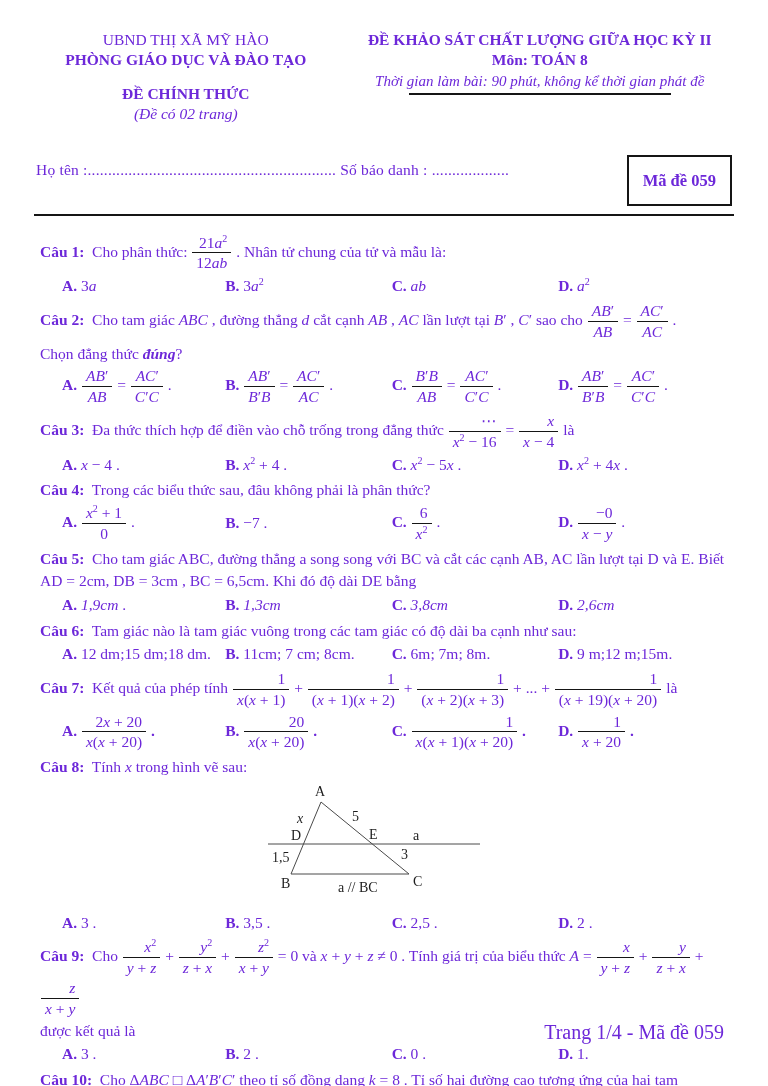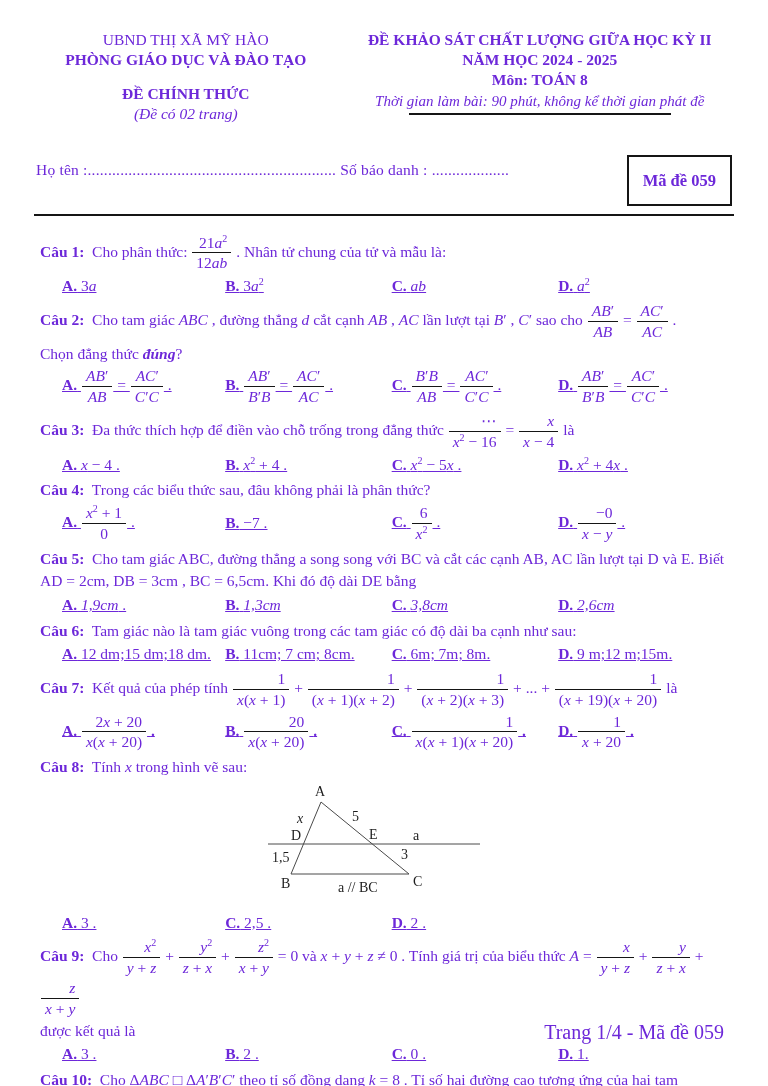--- a/index.html
+++ b/index.html
@@ -19,21 +19,21 @@
   
   .inforow{display:flex;align-items:flex-start;margin:30px 36px 0 36px;gap:40px;}
   .info-text{padding-top:4px;white-space:nowrap;letter-spacing:.2px;}
   .codebox{margin-left:auto;border:2px solid #151515;padding:12px 14px;font-weight:bold;font-size:16.5px;}
   .rule{border-top:2.5px solid #151515;margin:8px 34px 0 34px;}
   
   .qs{padding:16px 40px 0 40px;}
   .question{margin-bottom:3px;}
   .qline{margin:1px 0;}
   .qnum{font-weight:bold;}
-  .opts{display:grid;grid-template-columns:24.5% 25% 25% 25.5%;padding-left:22px;margin:2px 0 4px 0;align-items:center;text-decoration:underline;}
+  .opts{display:grid;grid-template-columns:24.5% 25% 25% 25.5%;padding-left:22px;margin:2px 0 4px 0;align-items:center;}
   .opt{white-space:nowrap;}
   .opt > b{font-weight:bold;}
   
   .fr{display:inline-block;vertical-align:middle;text-align:center;line-height:1.15;padding:1px 1px;}
   .fr .n{display:block;padding:0 4px 1px 4px;border-bottom:1px solid #151515;text-align:right;}
   .fr .d{display:block;padding:1px 4px 0 4px;}
   sup{font-size:.65em;line-height:0;}
   
   .fig{margin:4px 0 0 226px;}
   .fig svg text{font-family:"Liberation Serif","DejaVu Serif",serif;font-size:14px;fill:#1d1d1d;}
@@ -48,21 +48,20 @@
 
   <div class="hdr">
     <div class="hdr-left">
       <span class="hline">UBND THỊ XÃ MỸ HÀO</span>
       <span class="hline b">PHÒNG GIÁO DỤC VÀ ĐÀO TẠO</span>
       <span class="hline b official">ĐỀ CHÍNH THỨC</span>
       <span class="hline i">(Đề có 02 trang)</span>
     </div>
     <div class="hdr-right">
       <span class="hline b">ĐỀ KHẢO SÁT CHẤT LƯỢNG GIỮA HỌC KỲ II</span>
-      <span class="hline b">NĂM HỌC 2024 - 2025</span>
       <span class="hline b">Môn: TOÁN 8</span>
       <span class="hline time-line">Thời gian làm bài: 90 phút, không kể thời gian phát đề</span>
       <div class="time-rule"></div>
     </div>
   </div>
 
   <div class="inforow">
     <span class="info-text">Họ tên :............................................................. Số báo danh : ...................</span>
     <span class="codebox">Mã đề 059</span>
   </div>
@@ -153,20 +152,21 @@
       <text x="147" y="58">a</text>
       <text x="6" y="80">1,5</text>
       <text x="135" y="77">3</text>
       <text x="15" y="106">B</text>
       <text x="147" y="104">C</text>
       <text x="72" y="110">a // BC</text>
     </svg>
   </div>
         <div class="opts">
           <div class="opt"><b>A.</b>&nbsp;3 .</div>
+          <div class="opt"><b>B.</b>&nbsp;3,5 .</div>
           <div class="opt"><b>C.</b>&nbsp;2,5 .</div>
           <div class="opt"><b>D.</b>&nbsp;2 .</div>
         </div>
       </div>
       <div class="question">
         <div class="qline"><b class="qnum">Câu 9:</b>&nbsp; Cho <span class="fr"><span class="n"><i>x</i><sup>2</sup></span><span class="d"><i>y</i> + <i>z</i></span></span> + <span class="fr"><span class="n"><i>y</i><sup>2</sup></span><span class="d"><i>z</i> + <i>x</i></span></span> + <span class="fr"><span class="n"><i>z</i><sup>2</sup></span><span class="d"><i>x</i> + <i>y</i></span></span> = 0 và <i>x</i> + <i>y</i> + <i>z</i> ≠ 0 . Tính giá trị của biểu thức <i>A</i> = <span class="fr"><span class="n"><i>x</i></span><span class="d"><i>y</i> + <i>z</i></span></span> + <span class="fr"><span class="n"><i>y</i></span><span class="d"><i>z</i> + <i>x</i></span></span> + <span class="fr"><span class="n"><i>z</i></span><span class="d"><i>x</i> + <i>y</i></span></span></div>
         <div class="qline">được kết quả là</div>
         <div class="opts">
           <div class="opt"><b>A.</b>&nbsp;3 .</div>
           <div class="opt"><b>B.</b>&nbsp;2 .</div>

